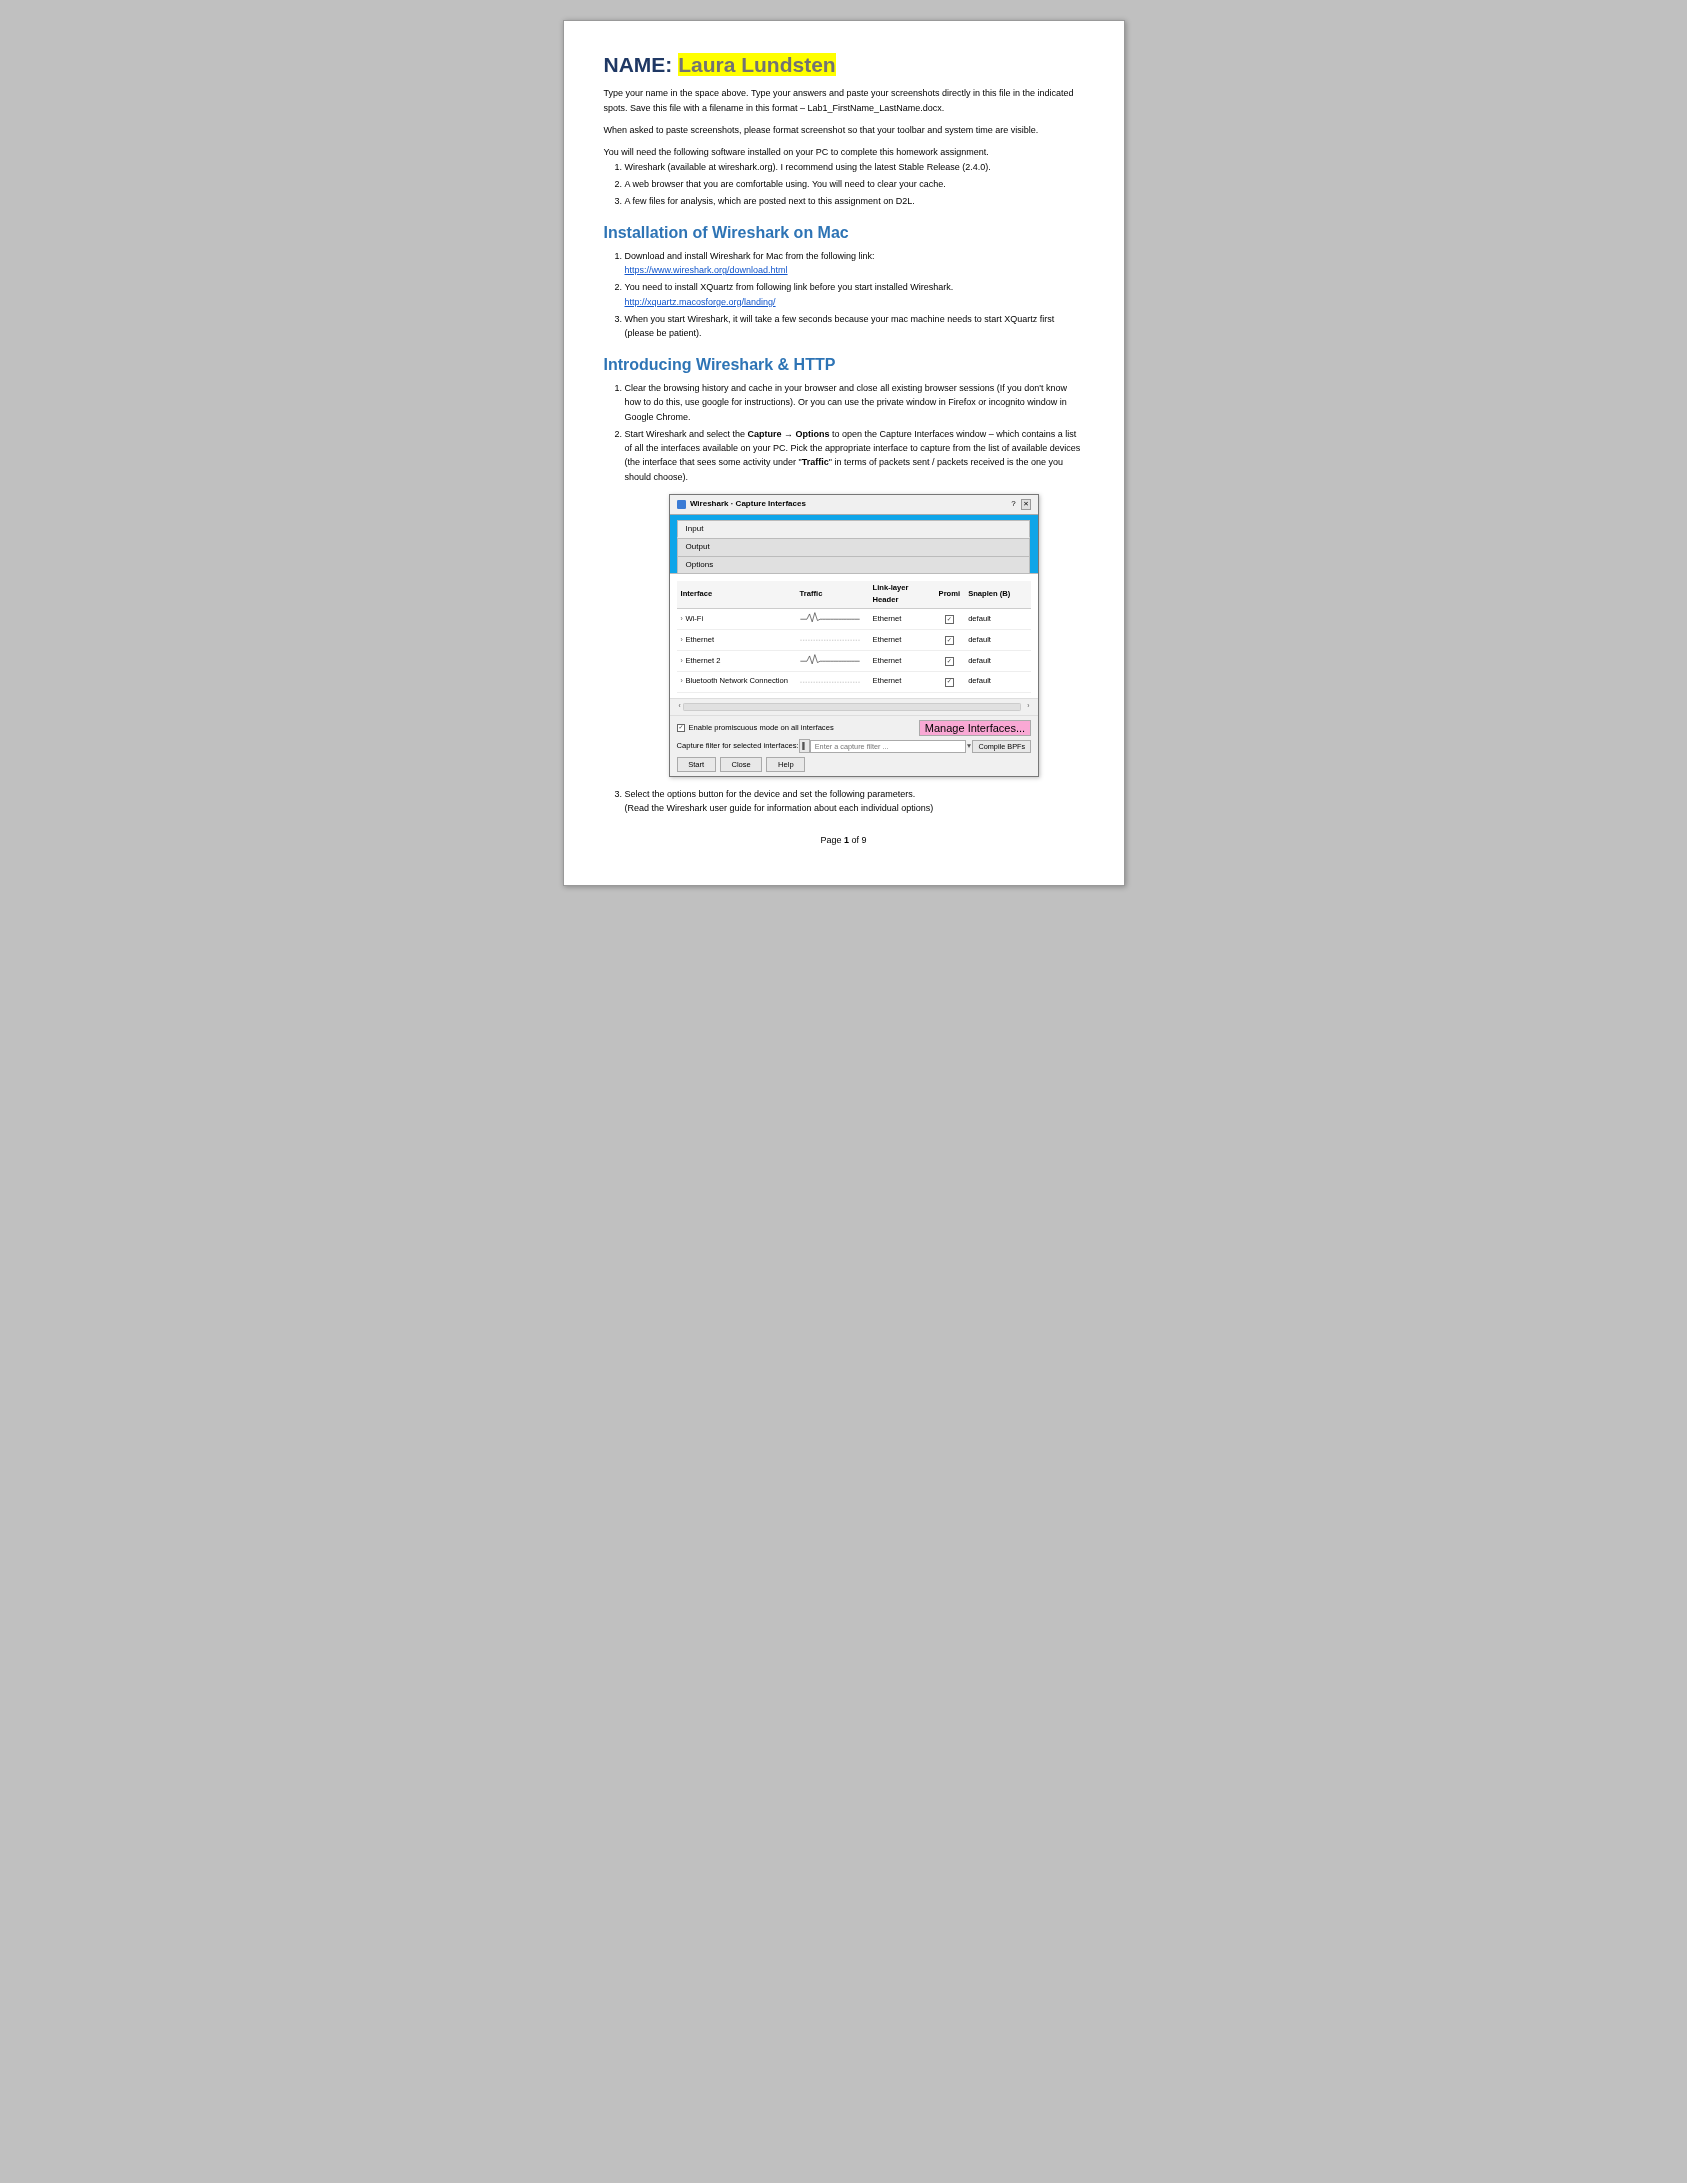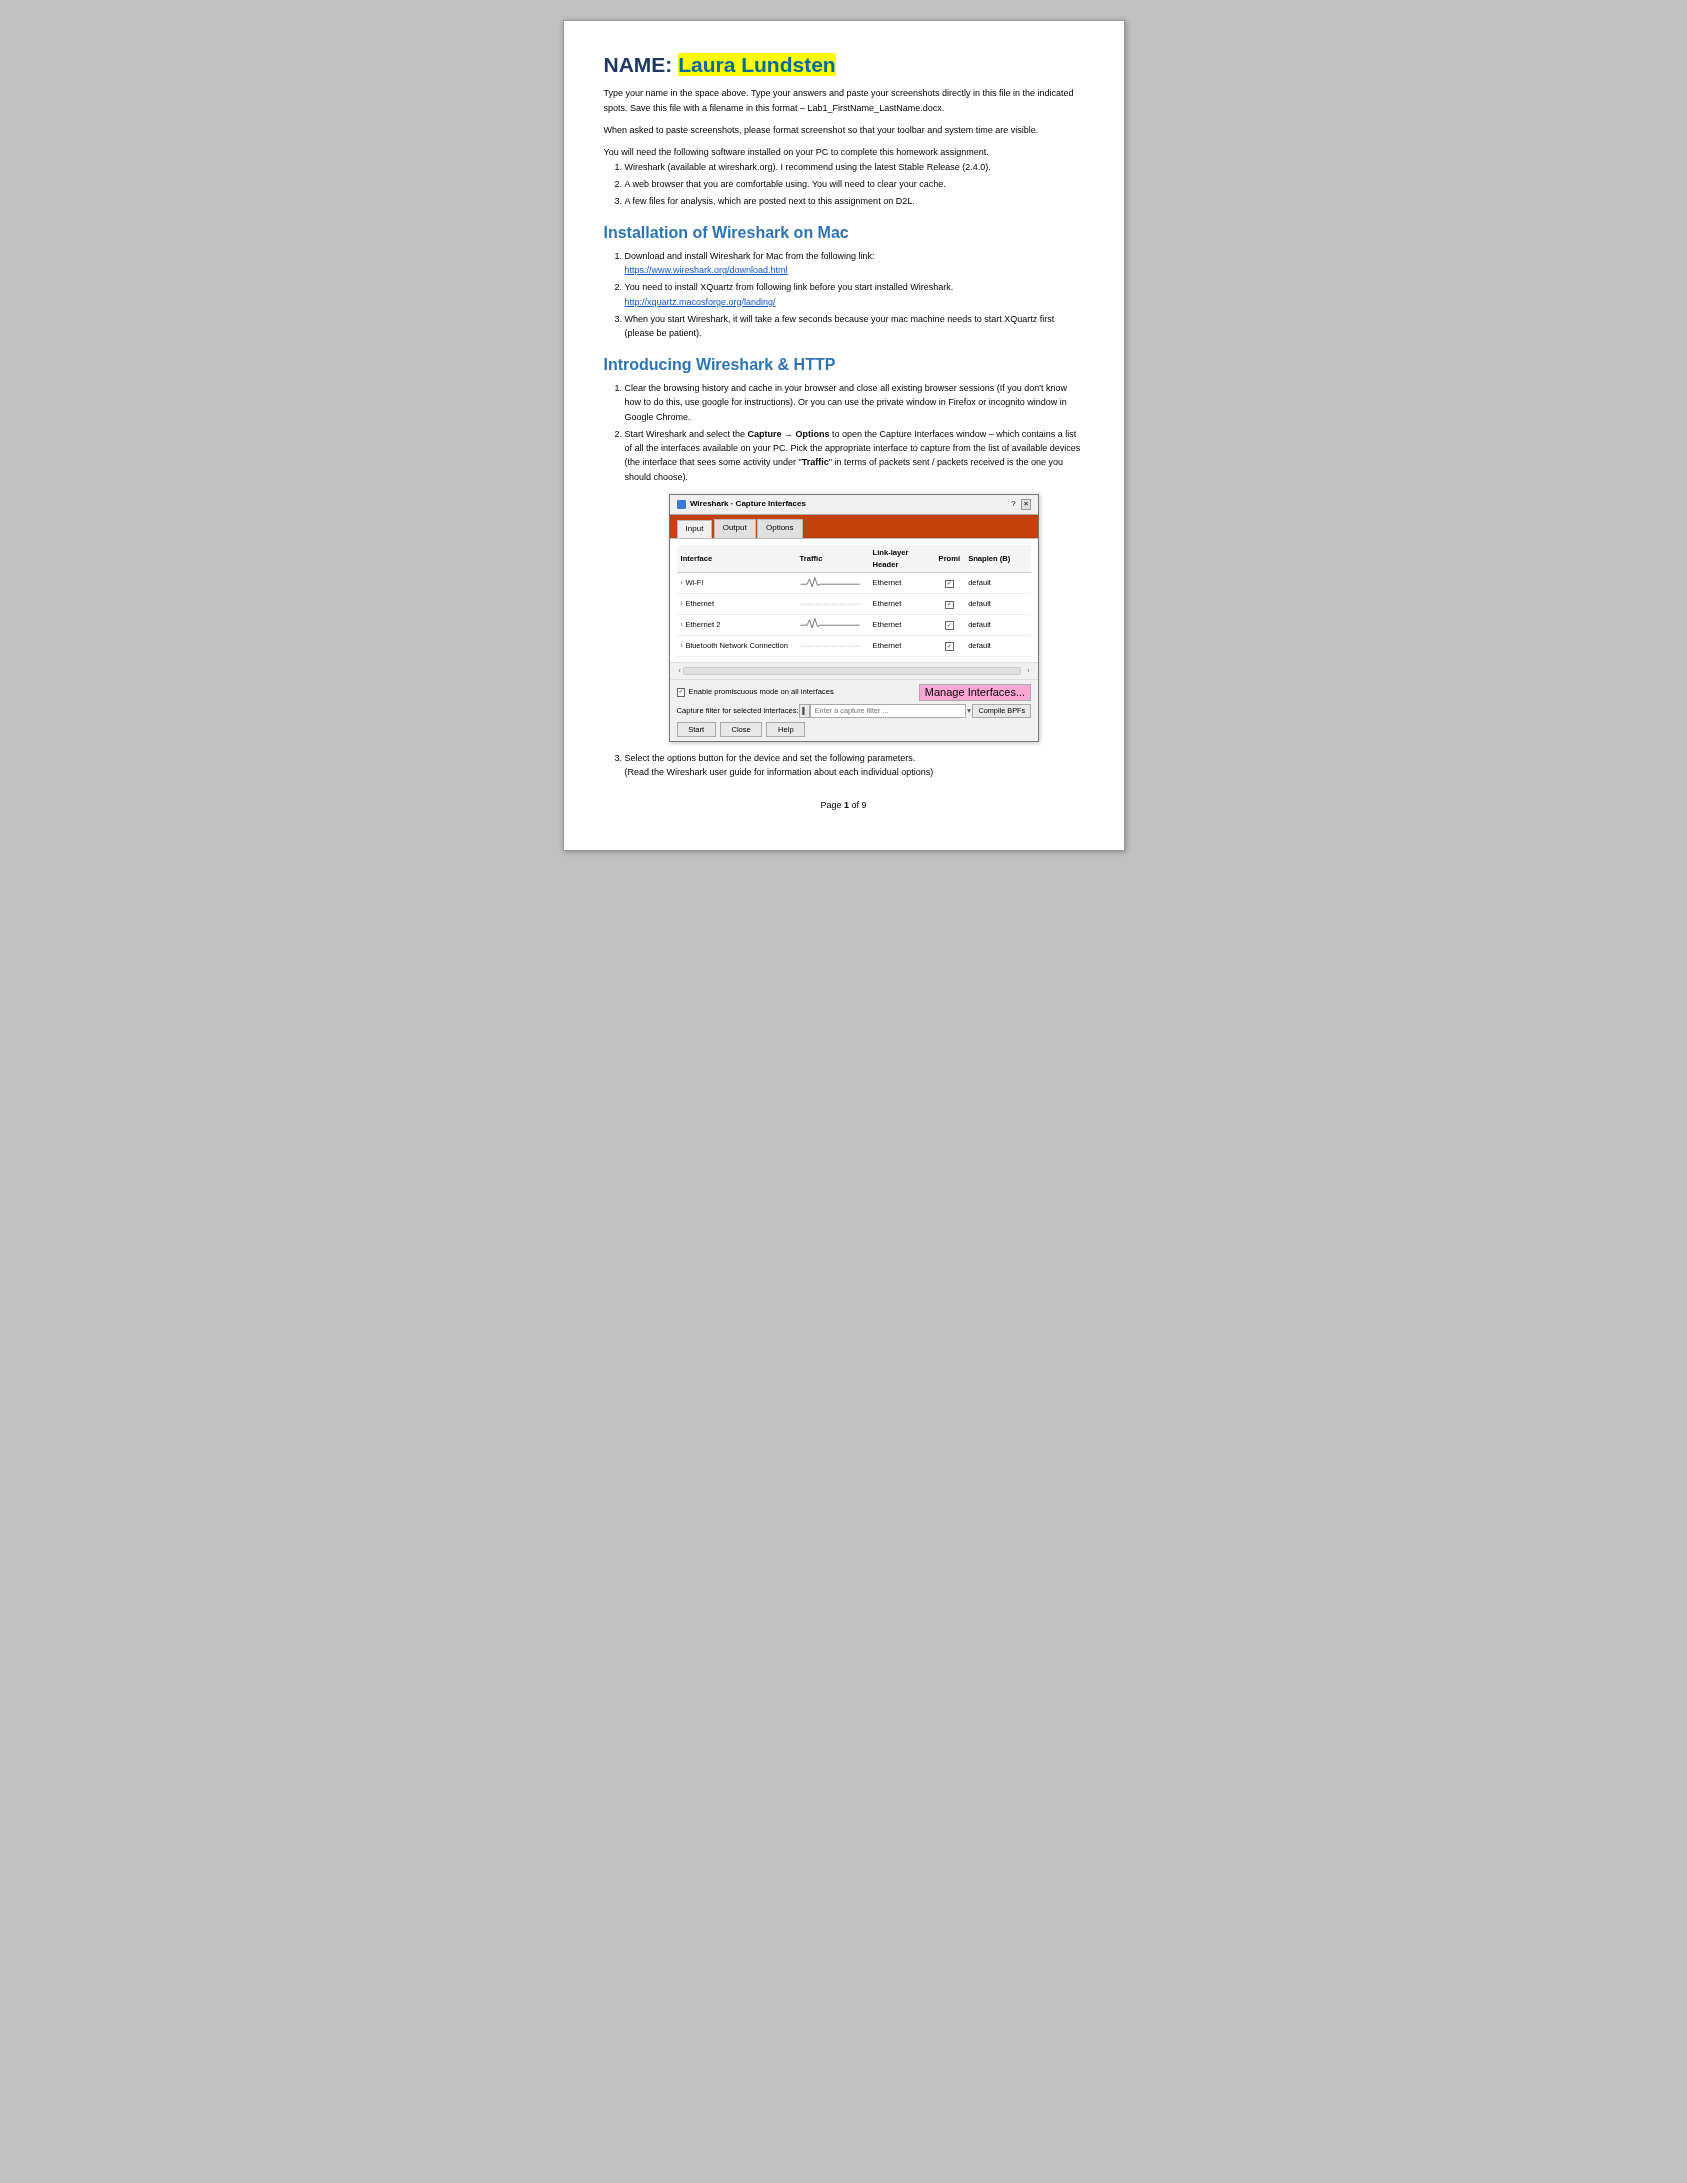--- a/index.html
+++ b/index.html
@@ -33,21 +33,21 @@
     }
     .name-heading {
       font-family: Arial, sans-serif;
       font-size: 21px;
       font-weight: bold;
       color: #1f3864;
       margin-bottom: 9.3px;
     }
     .name-highlight {
       background-color: #ffff00;
-      color: #0369a1;
+      color: #737373;
     }
     .body-text {
       font-family: Arial, sans-serif;
       font-size: 9px;
       line-height: 1.6;
       margin-bottom: 8px;
     }
     .body-text-nomargin {
       font-family: Arial, sans-serif;
       font-size: 9px;
@@ -125,22 +125,23 @@
       cursor: pointer;
       font-size: 6.6px;
       display: flex;
       align-items: center;
       justify-content: center;
     }
     .dialog-tabs {
       display: flex;
       gap: 0;
       padding: 4px 6.6px 0 6.6px;
-      background: #c2410c;
+      background: #0ea5e9;
       border-bottom: 0.7px solid #bbb;
+      flex-direction: column;
     }
     .dialog-tab {
       padding: 2px 8px;
       border: 0.7px solid #bbb;
       border-bottom: none;
       background: #e0e0e0;
       font-size: 8px;
       cursor: pointer;
       margin-right: 1.3px;
     }

